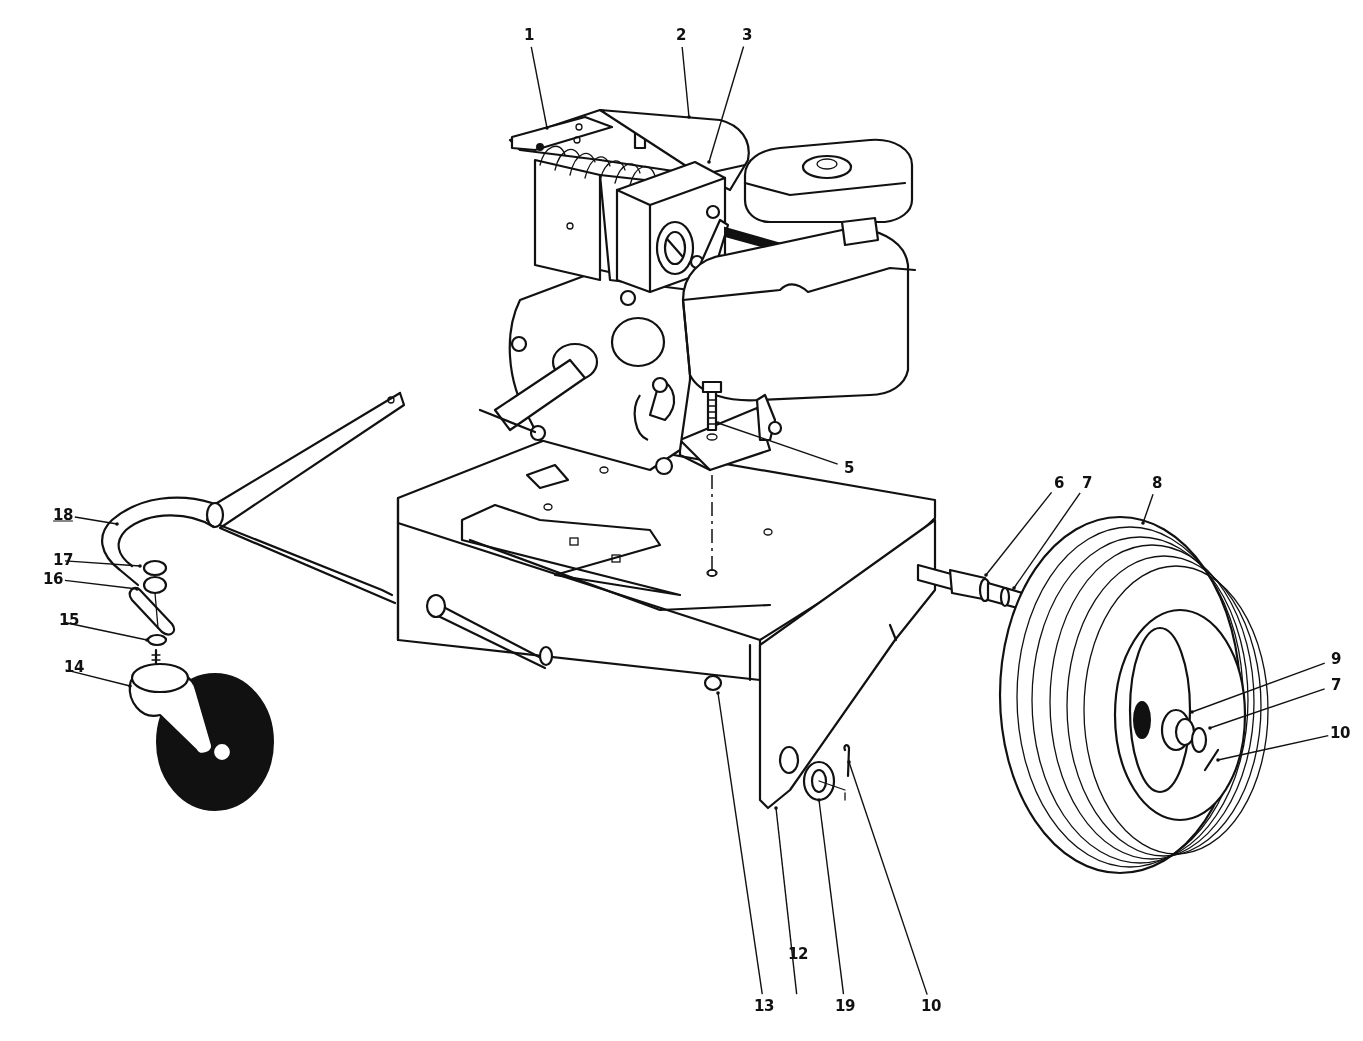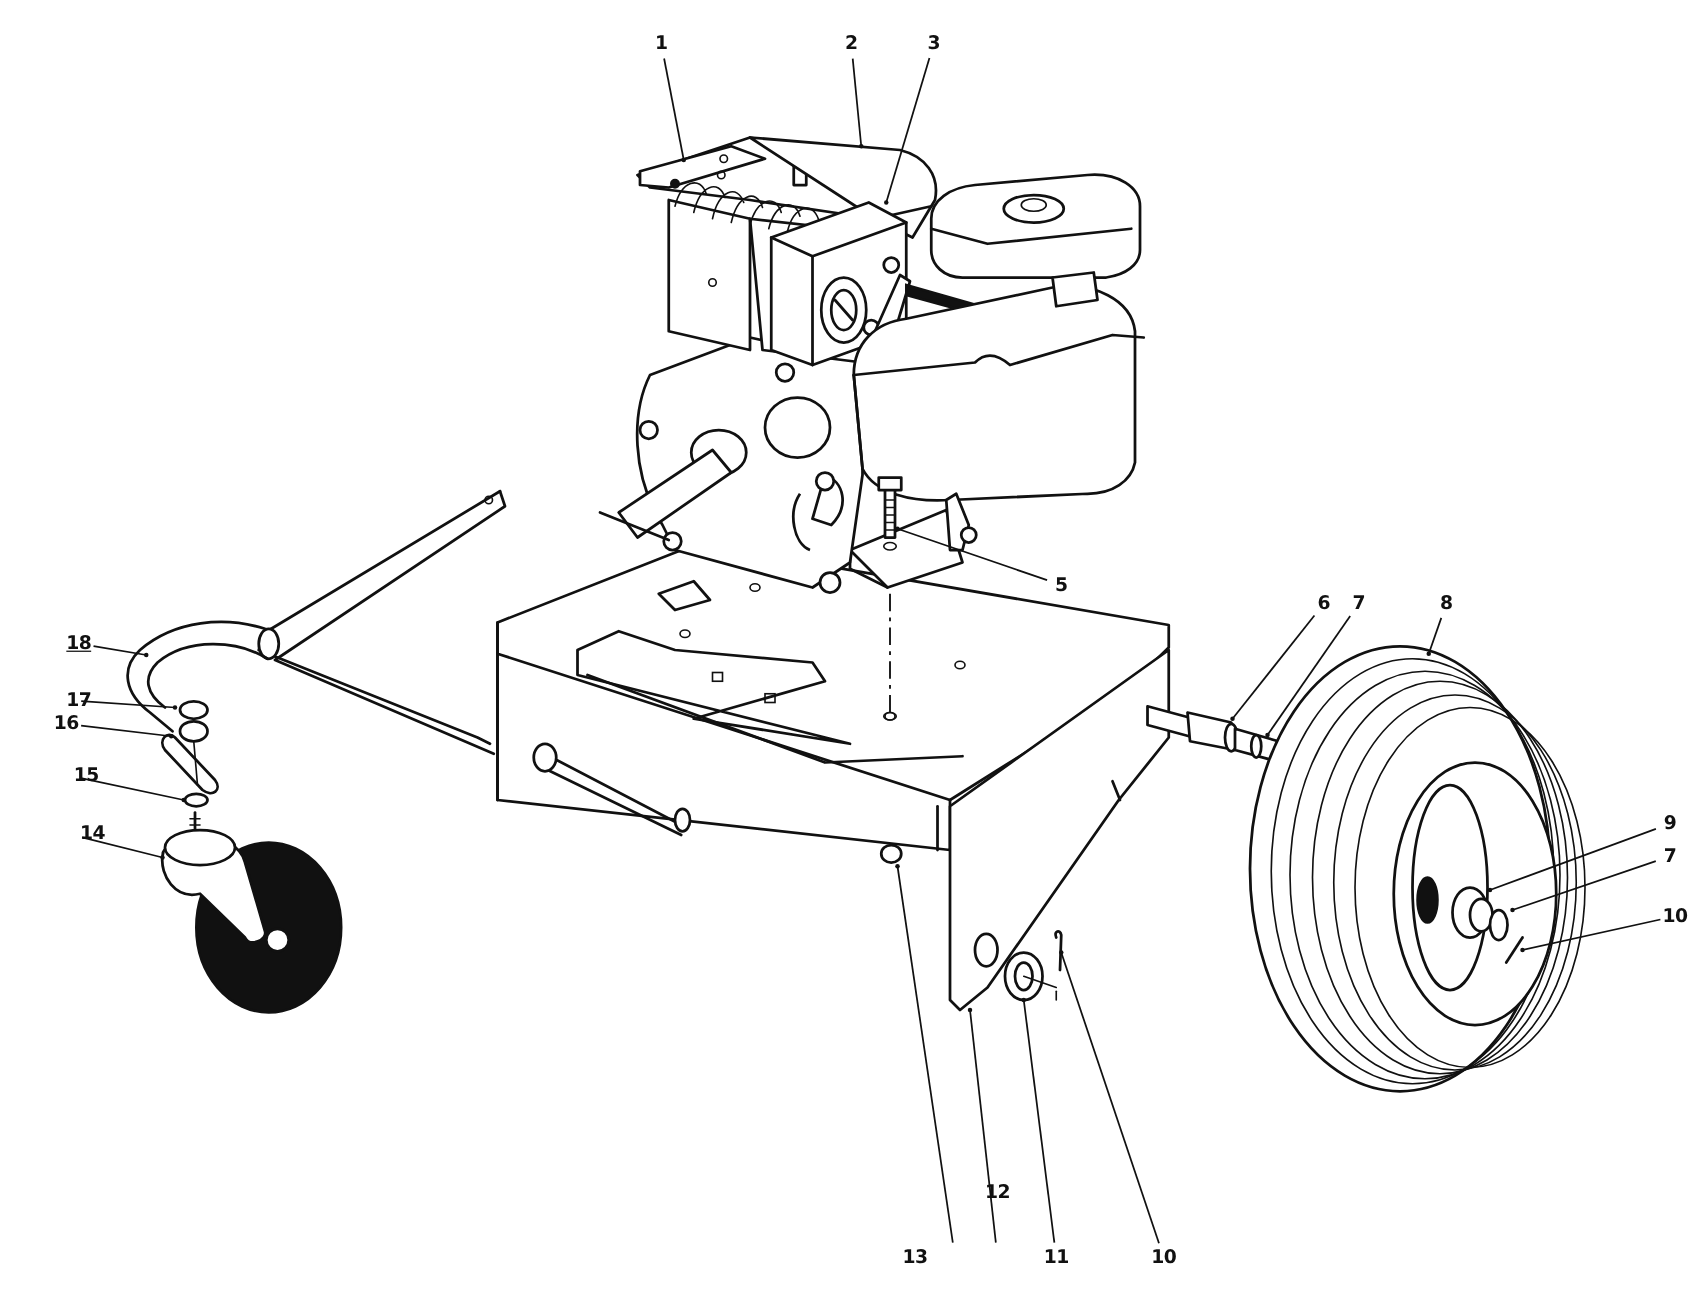--- a/index.html
+++ b/index.html
@@ -219,21 +219,21 @@
   <span class="callout" style="left: 681px; top: 35px;">2</span>
   <span class="callout" style="left: 747px; top: 35px;">3</span>
   <span class="callout" style="left: 849px; top: 468px;">5</span>
   <span class="callout" style="left: 1059px; top: 483px;">6</span>
   <span class="callout" style="left: 1087px; top: 483px;">7</span>
   <span class="callout" style="left: 1157px; top: 483px;">8</span>
   <span class="callout" style="left: 1336px; top: 659px;">9</span>
   <span class="callout" style="left: 1336px; top: 685px;">7</span>
   <span class="callout" style="left: 1340px; top: 733px;">10</span>
   <span class="callout" style="left: 931px; top: 1006px;">10</span>
-  <span class="callout" style="left: 845px; top: 1006px;">11</span>
+  <span class="callout" style="left: 845px; top: 1006px;">19</span>
   <span class="callout" style="left: 798px; top: 954px;">12</span>
-  <span class="callout" style="left: 732px; top: 1006px;">13</span>
+  <span class="callout" style="left: 764px; top: 1006px;">13</span>
   <span class="callout" style="left: 54px; top: 667px; margin-left: 20px;">14</span>
   <span class="callout" style="left: 69px; top: 620px;">15</span>
   <span class="callout" style="left: 53px; top: 579px;">16</span>
   <span class="callout" style="left: 63px; top: 560px;">17</span>
   <span class="callout" style="left: 63px; top: 515px; text-decoration: underline;">18</span>
 </div>
 
 </body></html>

